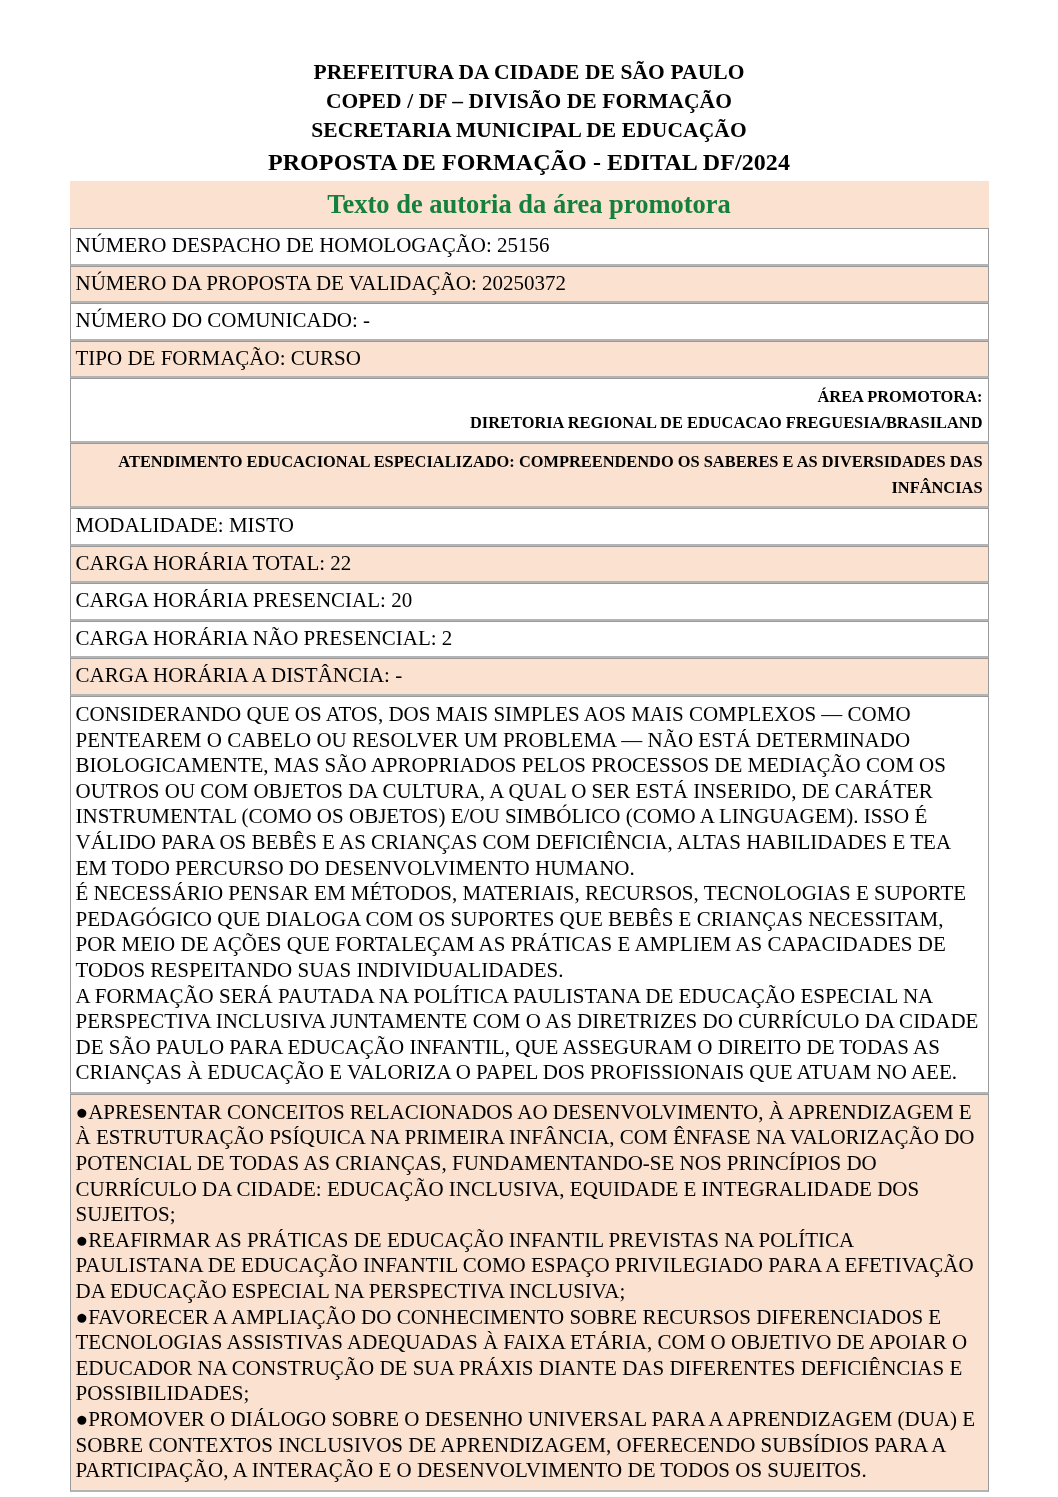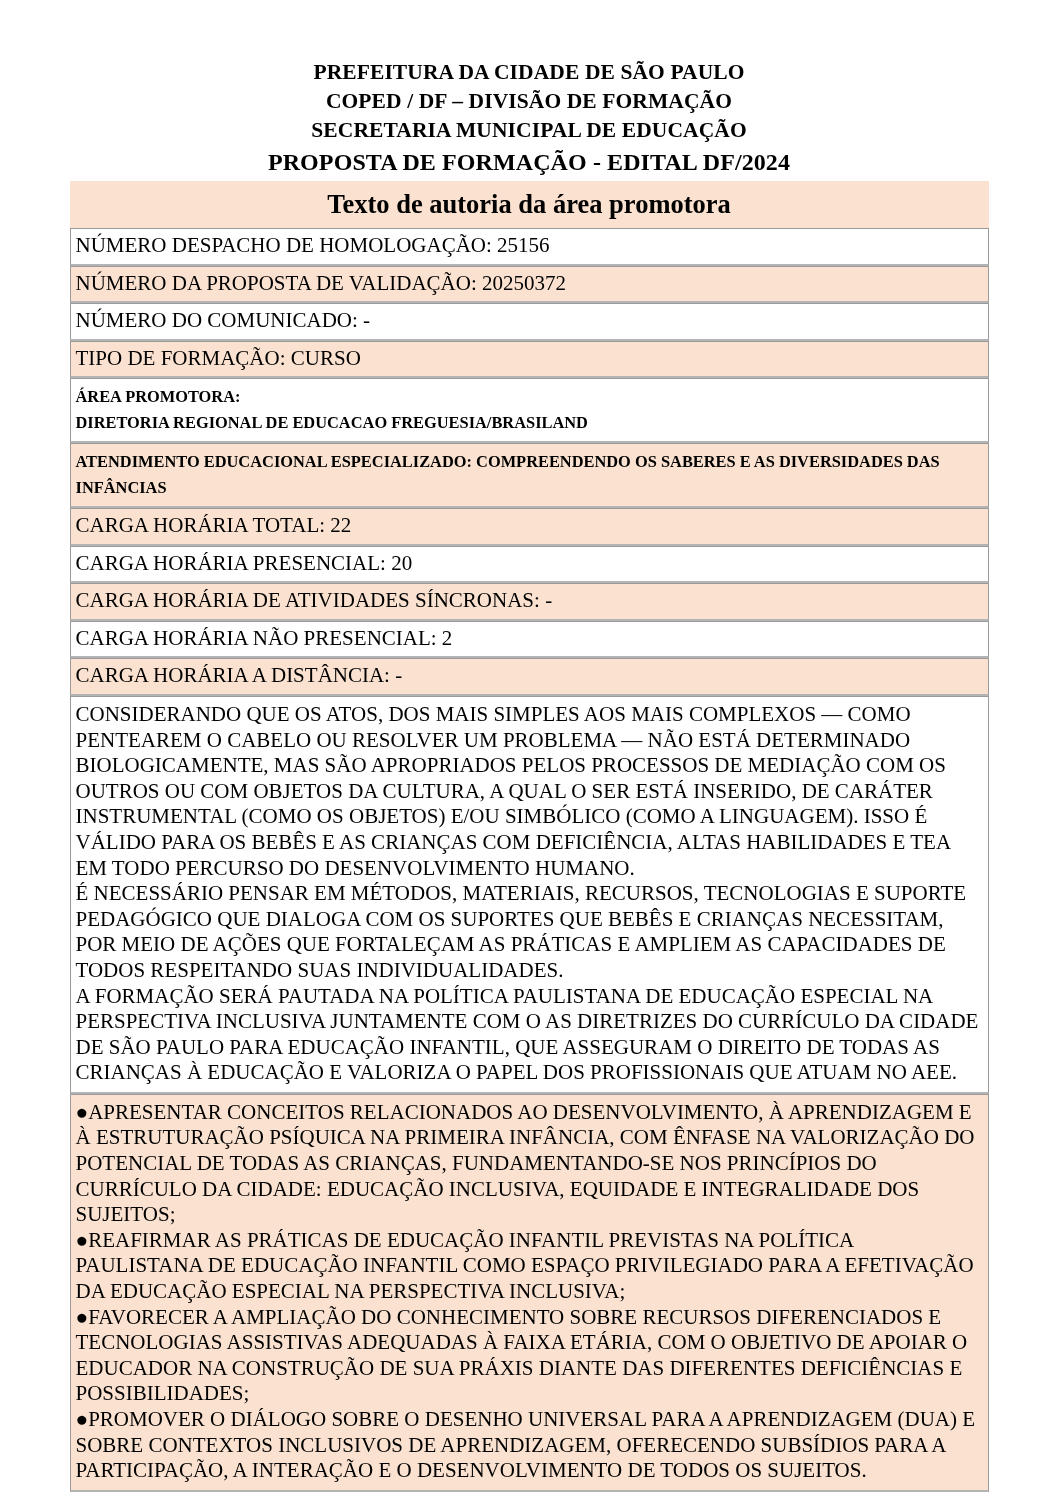--- a/index.html
+++ b/index.html
@@ -41,21 +41,21 @@
     line-height: 32px;
     padding-top: 1px;
   }
 
   
   .banner {
     margin: 3px auto 0 auto;
     width: 919px;
     background: #FBE2D0;
     text-align: center;
-    color: #000000;
+    color: #15803d;
     font-weight: bold;
     font-size: 26.5px;
     line-height: 34px;
     padding: 6px 0 7px 0;
     box-sizing: border-box;
   }
 
   
   .tbl {
     width: 919px;
@@ -83,21 +83,21 @@
     font-size: 16.4px;
     line-height: 25.4px;
   }
   .tbl .row.block {
     padding-top: 5px;
     padding-bottom: 6px;
   }
   .tbl .row p {
     margin: 0;
   }
-  .tbl .row .lbl { display: block; }
+  .tbl .row .lbl { display: block; text-align: right; }
 </style>
 </head>
 <body>
 
 <div class="page">
 
   <div class="doc-header">
     <div class="hline">PREFEITURA DA CIDADE DE SÃO PAULO</div>
     <div class="hline">COPED / DF – DIVISÃO DE FORMAÇÃO</div>
     <div class="hline">SECRETARIA MUNICIPAL DE EDUCAÇÃO</div>
@@ -118,26 +118,26 @@
 
     <div class="row bold block">
       <span class="lbl">ÁREA PROMOTORA:</span>
       <span class="lbl">DIRETORIA REGIONAL DE EDUCACAO FREGUESIA/BRASILAND</span>
     </div>
 
     <div class="row shade bold block">
       <span class="lbl">ATENDIMENTO EDUCACIONAL ESPECIALIZADO: COMPREENDENDO OS SABERES E AS DIVERSIDADES DAS INFÂNCIAS</span>
     </div>
 
+    <div class="row">MODALIDADE: MISTO</div>
 
     <div class="row shade">CARGA HORÁRIA TOTAL: 22</div>
 
     <div class="row">CARGA HORÁRIA PRESENCIAL: 20</div>
 
-    <div class="row shade">CARGA HORÁRIA DE ATIVIDADES SÍNCRONAS:  -</div>
 
     <div class="row">CARGA HORÁRIA NÃO PRESENCIAL: 2</div>
 
     <div class="row shade">CARGA HORÁRIA A DISTÂNCIA:  -</div>
 
     <div class="row block">
       <p>CONSIDERANDO QUE OS ATOS, DOS MAIS SIMPLES AOS MAIS COMPLEXOS — COMO PENTEAREM O CABELO OU RESOLVER UM PROBLEMA — NÃO ESTÁ DETERMINADO BIOLOGICAMENTE, MAS SÃO APROPRIADOS PELOS PROCESSOS DE MEDIAÇÃO COM OS OUTROS OU COM OBJETOS DA CULTURA, A QUAL O SER ESTÁ INSERIDO, DE CARÁTER INSTRUMENTAL (COMO OS OBJETOS) E/OU SIMBÓLICO (COMO A LINGUAGEM). ISSO É VÁLIDO PARA OS BEBÊS E AS CRIANÇAS COM DEFICIÊNCIA, ALTAS HABILIDADES E TEA EM TODO PERCURSO DO DESENVOLVIMENTO HUMANO.</p>
       <p>É NECESSÁRIO PENSAR EM MÉTODOS, MATERIAIS, RECURSOS, TECNOLOGIAS E SUPORTE PEDAGÓGICO QUE DIALOGA COM OS SUPORTES QUE BEBÊS E CRIANÇAS NECESSITAM, POR MEIO DE AÇÕES QUE FORTALEÇAM AS PRÁTICAS E AMPLIEM AS CAPACIDADES DE TODOS RESPEITANDO SUAS INDIVIDUALIDADES.</p>
       <p>A FORMAÇÃO SERÁ PAUTADA NA POLÍTICA PAULISTANA DE EDUCAÇÃO ESPECIAL NA PERSPECTIVA INCLUSIVA JUNTAMENTE COM O AS DIRETRIZES DO CURRÍCULO DA CIDADE DE SÃO PAULO PARA EDUCAÇÃO INFANTIL, QUE ASSEGURAM O DIREITO DE TODAS AS CRIANÇAS À EDUCAÇÃO E VALORIZA O PAPEL DOS PROFISSIONAIS QUE ATUAM NO AEE.</p>
     </div>

